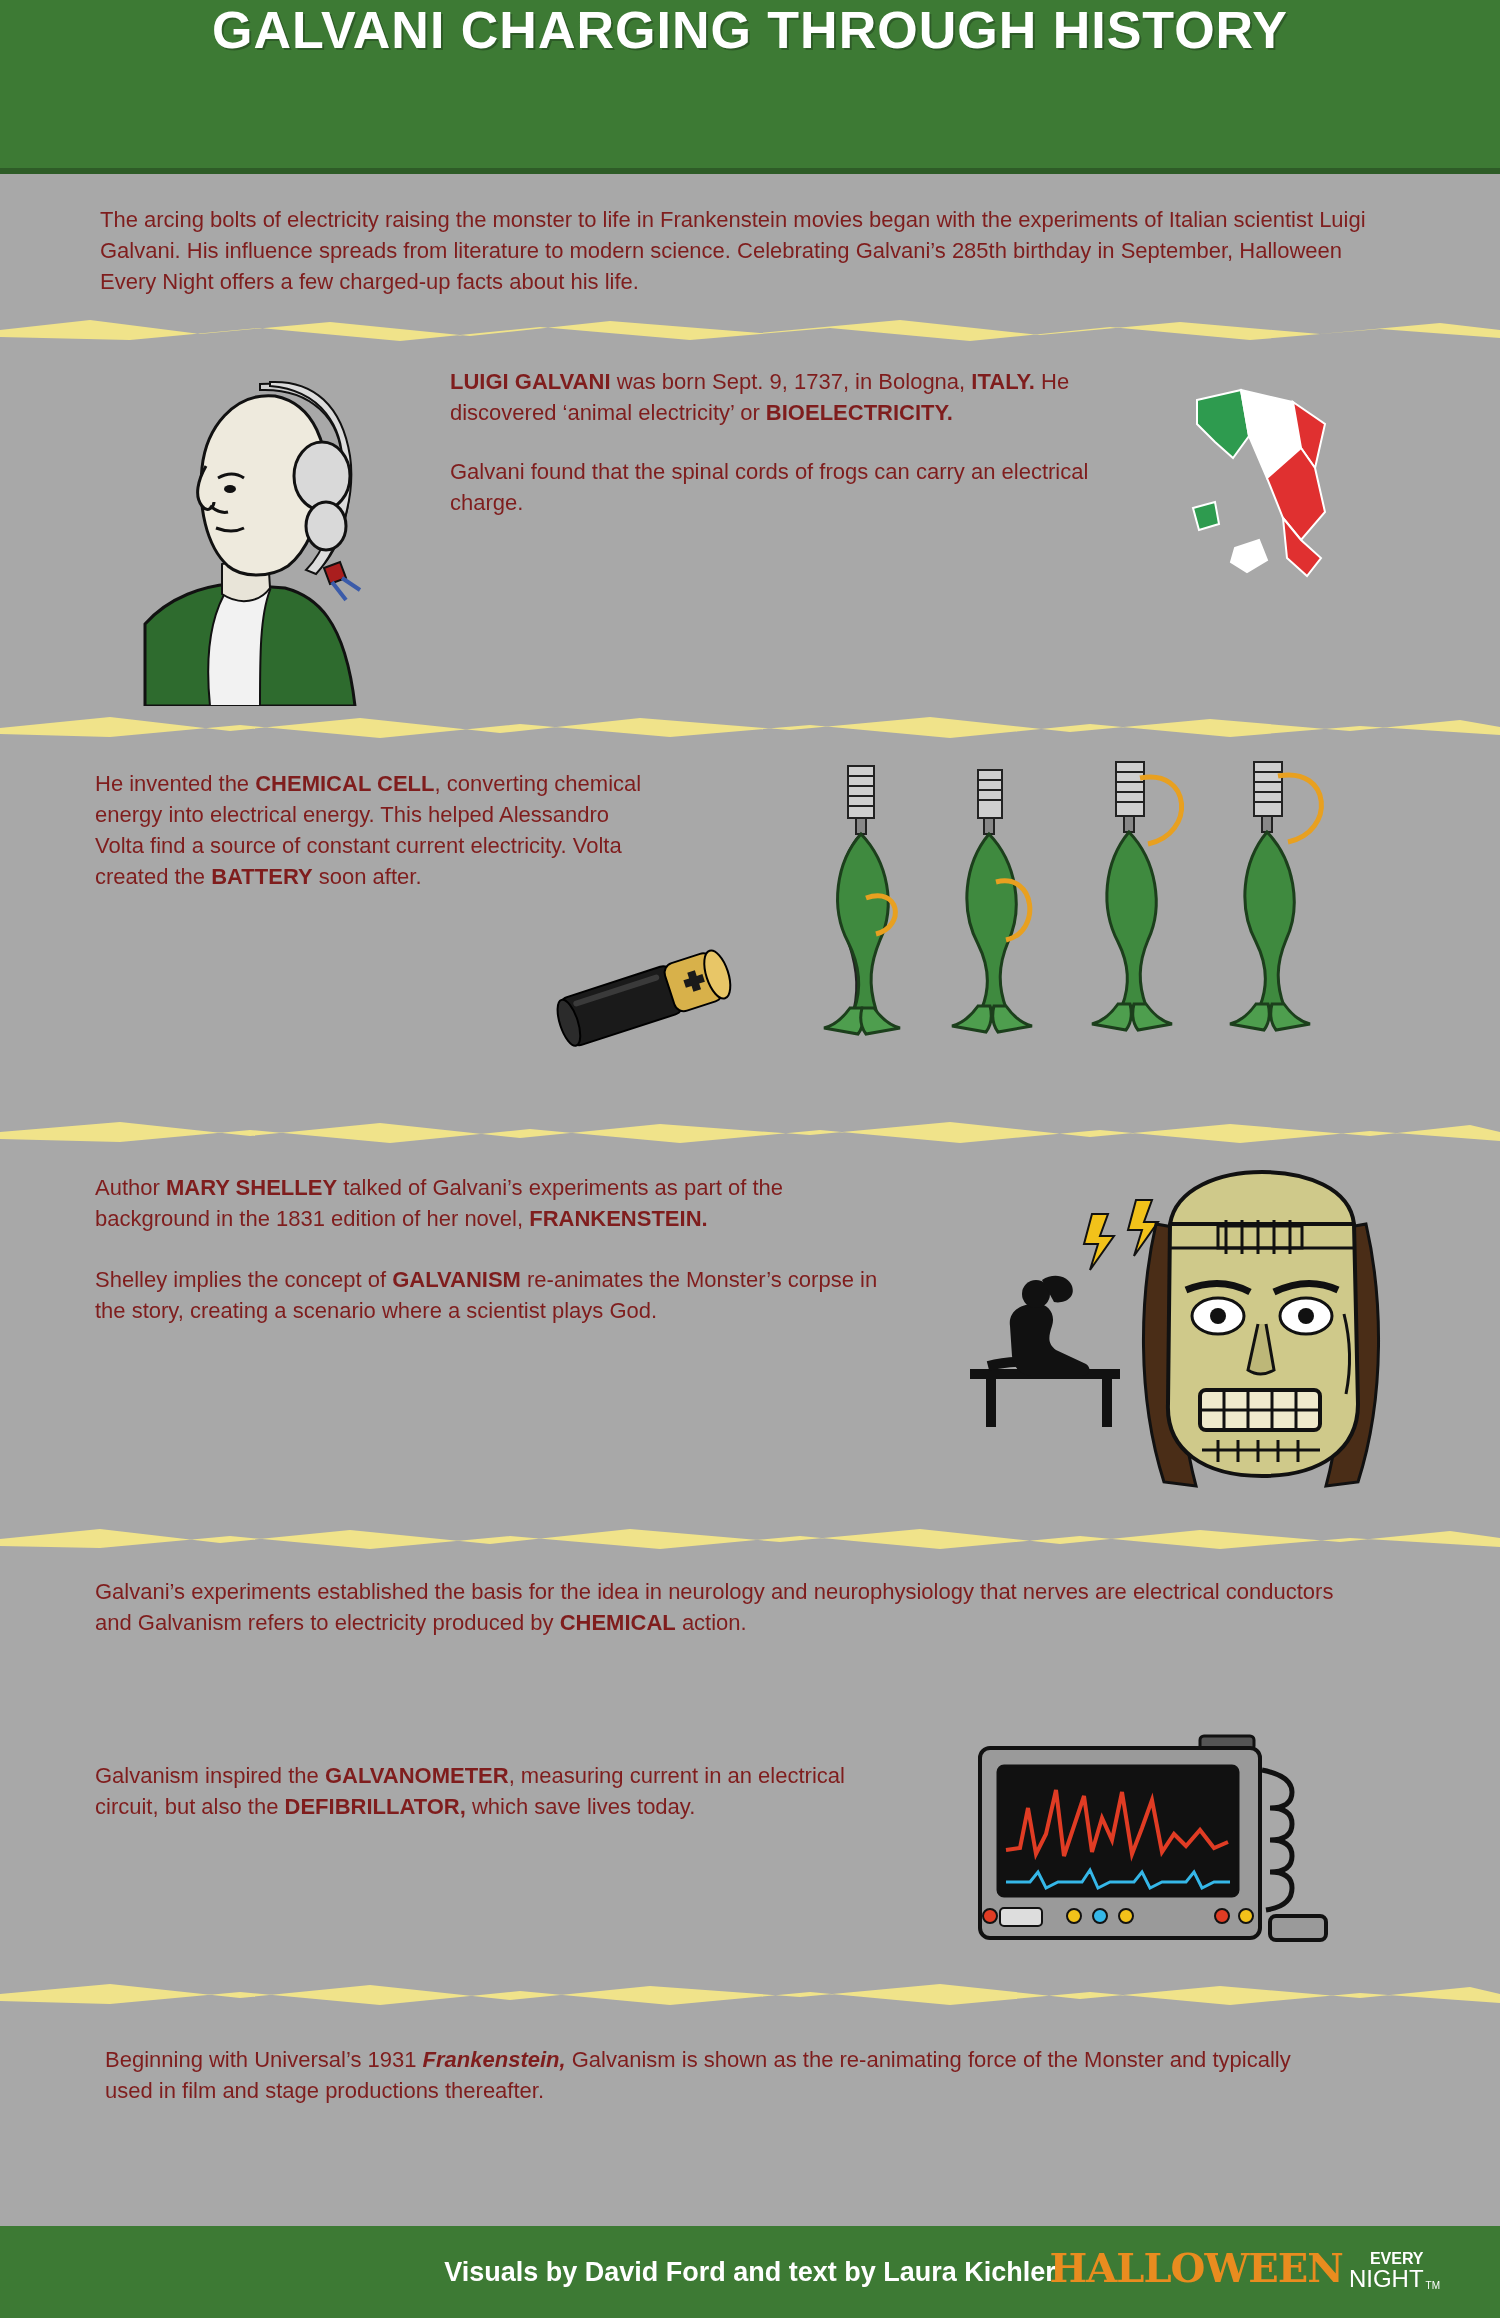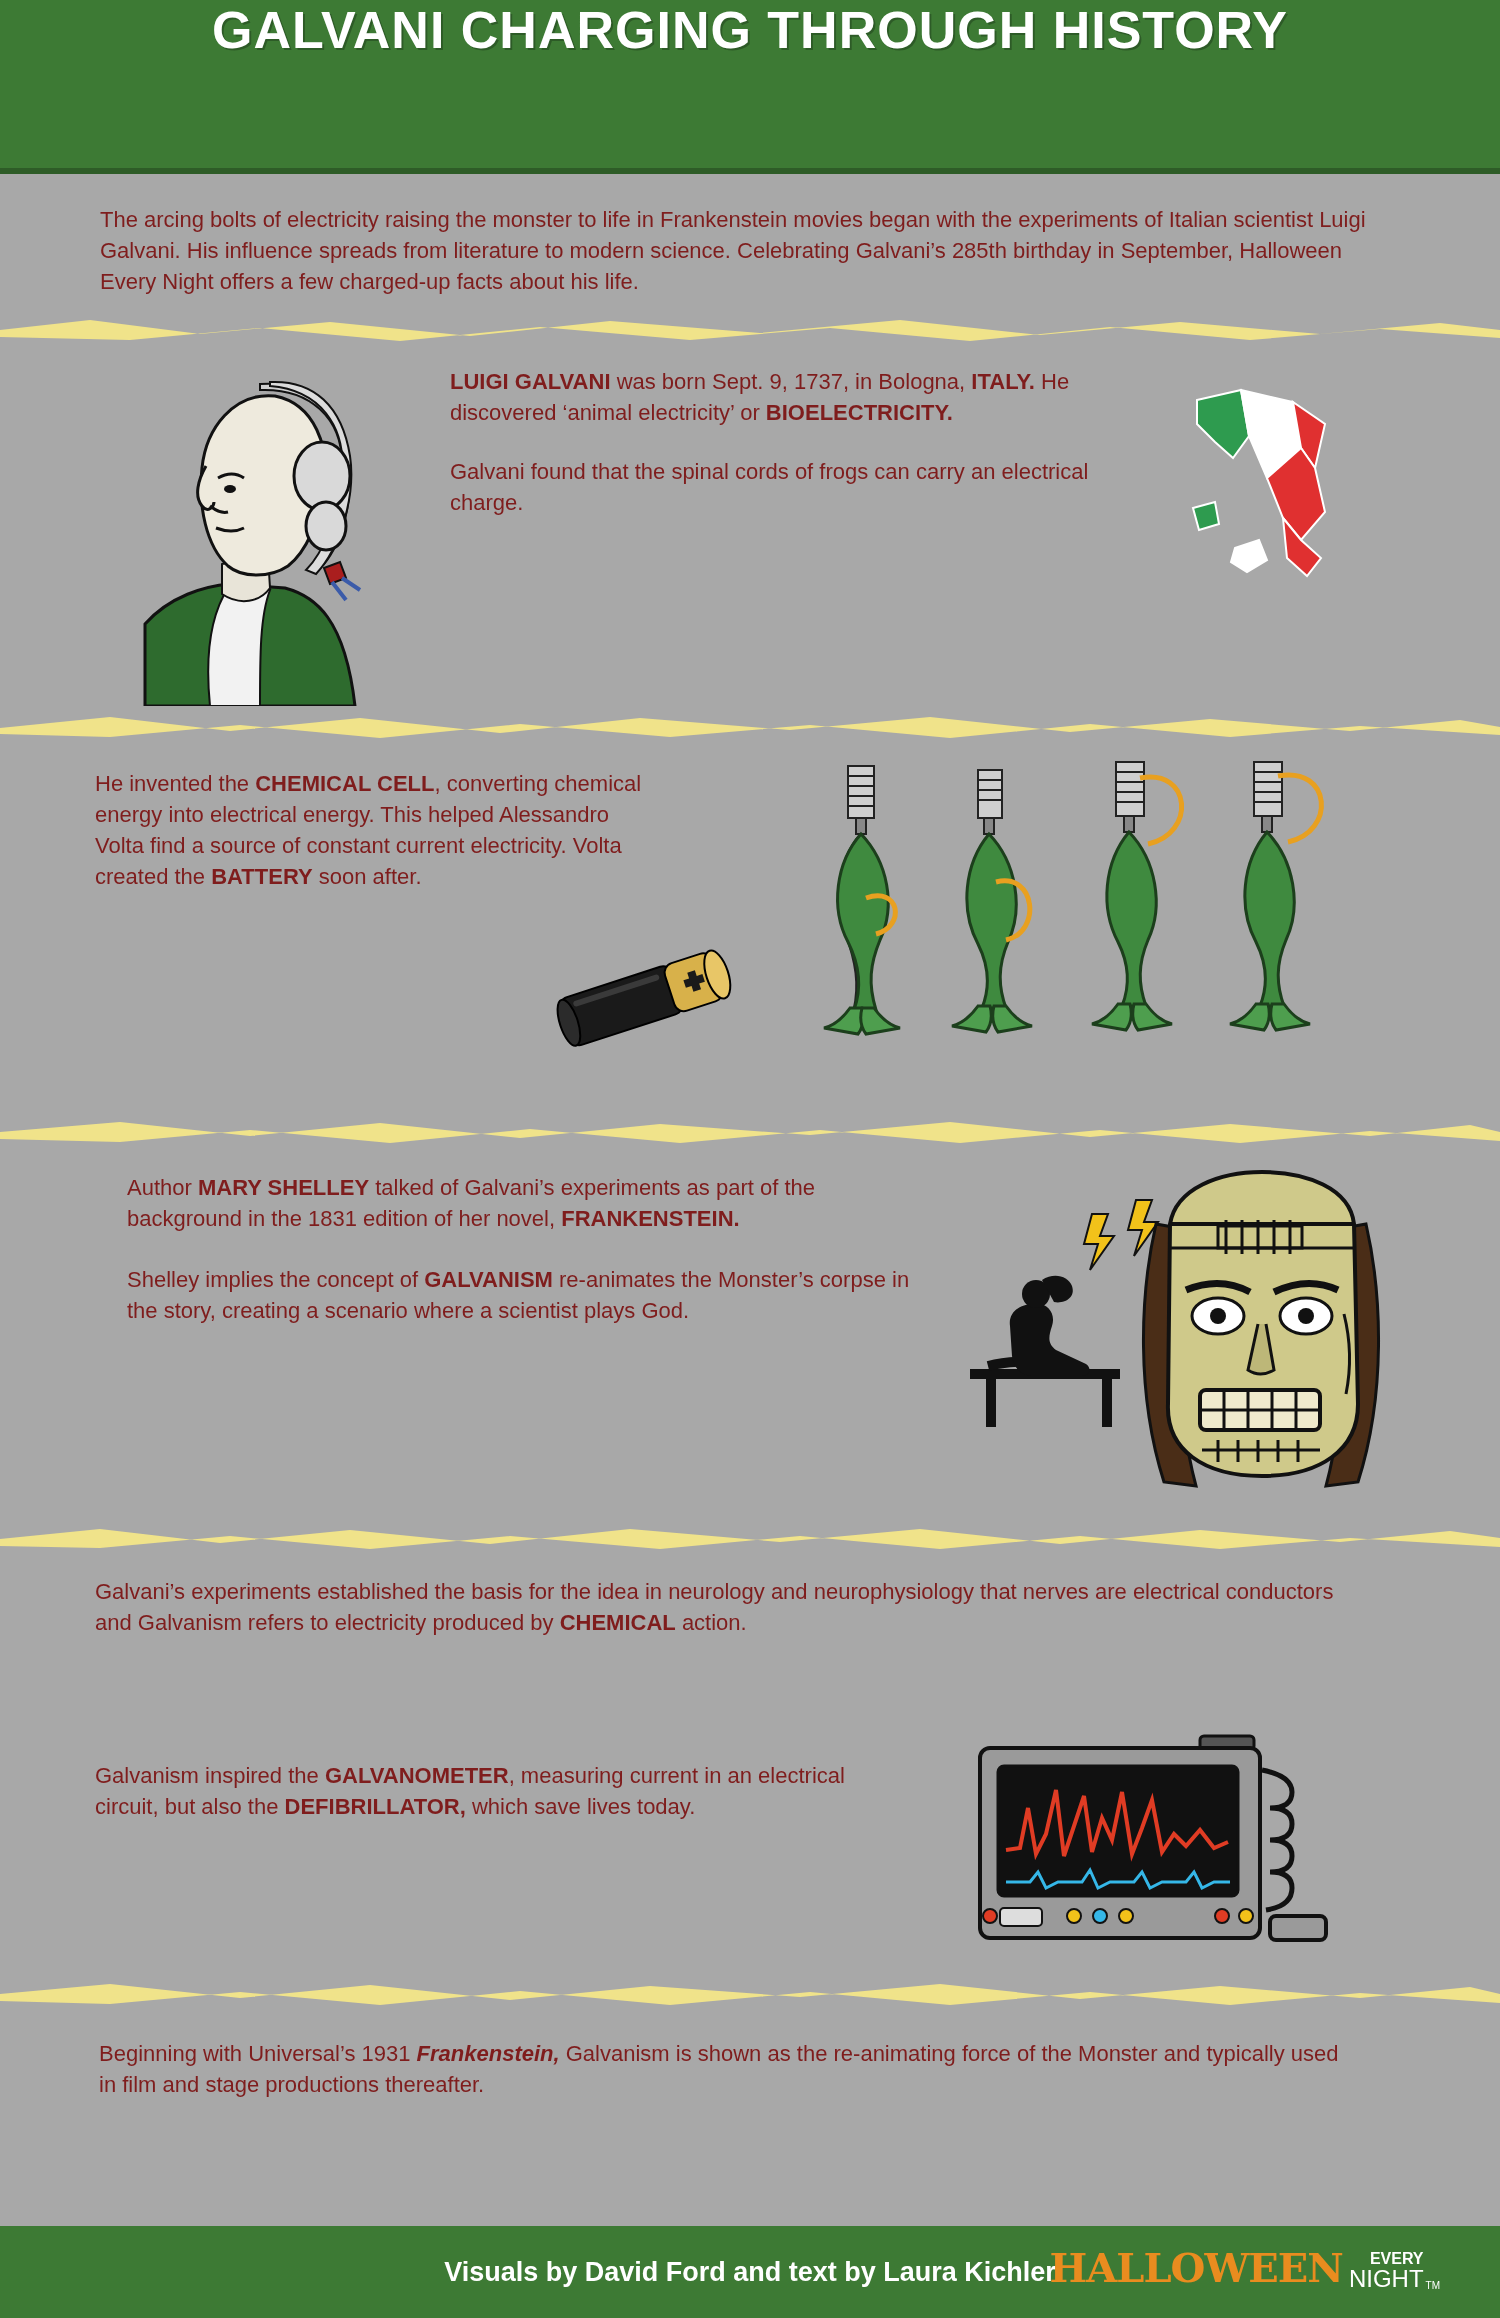--- a/index.html
+++ b/index.html
@@ -40,21 +40,21 @@
   .italy{position:absolute;right:95px;top:30px;width:230px;height:230px;}
 
   
   .sec2{height:380px;position:relative;}
   .sec2-text{position:absolute;left:95px;top:30px;width:680px;}
   .battery{position:absolute;left:545px;top:205px;width:200px;height:110px;}
   .frogs{position:absolute;left:820px;top:20px;width:610px;height:300px;}
 
   
   .sec3{height:380px;position:relative;}
-  .sec3-text{position:absolute;left:95px;top:28px;width:790px;margin-left:32px;}
+  .sec3-text{position:absolute;left:95px;top:28px;width:790px;}
   .frank{position:absolute;left:930px;top:10px;width:480px;height:350px;}
 
   
   .sec4{height:430px;position:relative;}
   .sec4-text{position:absolute;left:95px;top:26px;width:1280px;}
   .sec4-text2{position:absolute;left:95px;top:210px;width:760px;}
   .galvo{position:absolute;left:970px;top:180px;width:400px;height:230px;}
 
   
   .sec5{height:200px;position:relative;}
@@ -356,21 +356,21 @@
   </div>
 
   <div class="bolt">
     <svg viewBox="0 0 1500 26" preserveAspectRatio="none">
       <polygon points="0,14 110,4 240,18 370,5 510,20 650,6 800,17 940,4 1080,19 1220,6 1360,18 1470,7 1500,14 1500,23 1360,13 1230,25 1090,12 950,25 810,12 670,25 520,11 380,25 240,12 110,24 0,21" fill="#f0e38a"></polygon>
     </svg>
   </div>
 
   <div class="sec5">
     <div class="sec5-text">
-      <p class="body-text" style="margin:4px;">
+      <p class="body-text" style="margin:10px;">
         <span>Beginning with Universal’s 1931 </span><b style="font-style:italic;">Frankenstein,</b><span> Galvanism is shown as the re-animating force of the Monster and typically used in film and stage productions thereafter.</span>
       </p>
     </div>
   </div>
 
   <div class="footer">
     <div class="credit">Visuals by David Ford and text by Laura Kichler</div>
     <div class="brand">
       <span class="brand-hw">HALLOWEEN</span>
       <span class="brand-stack">

